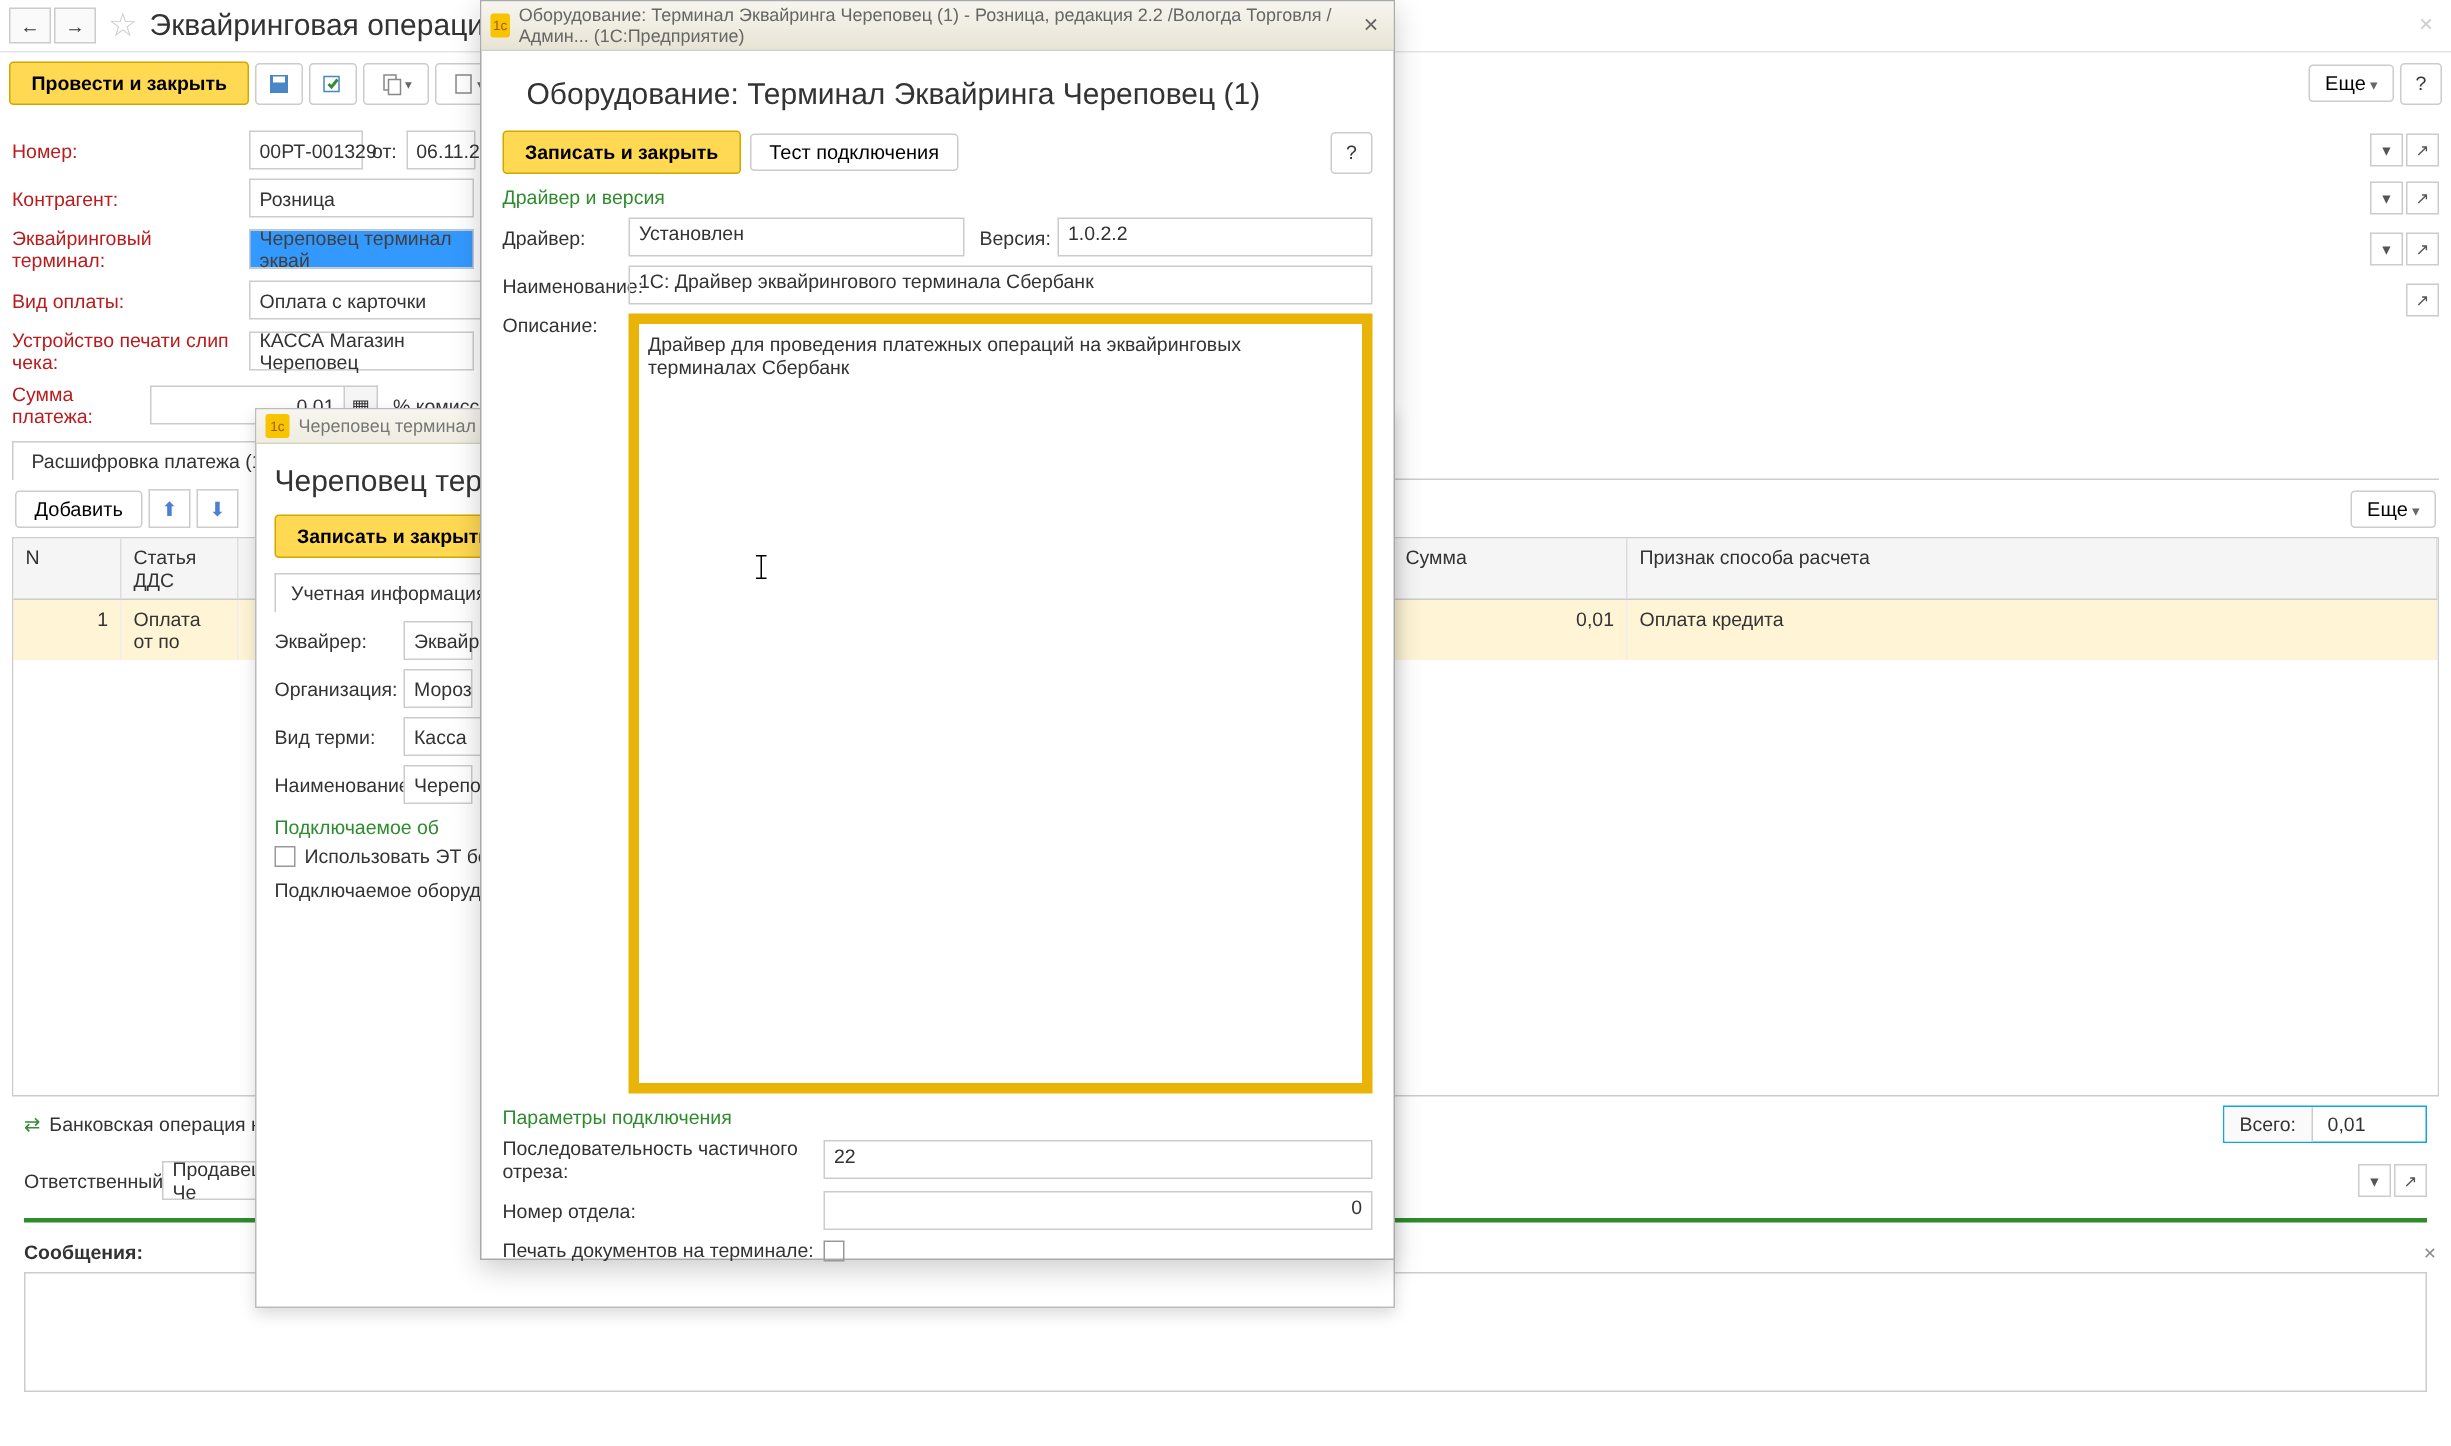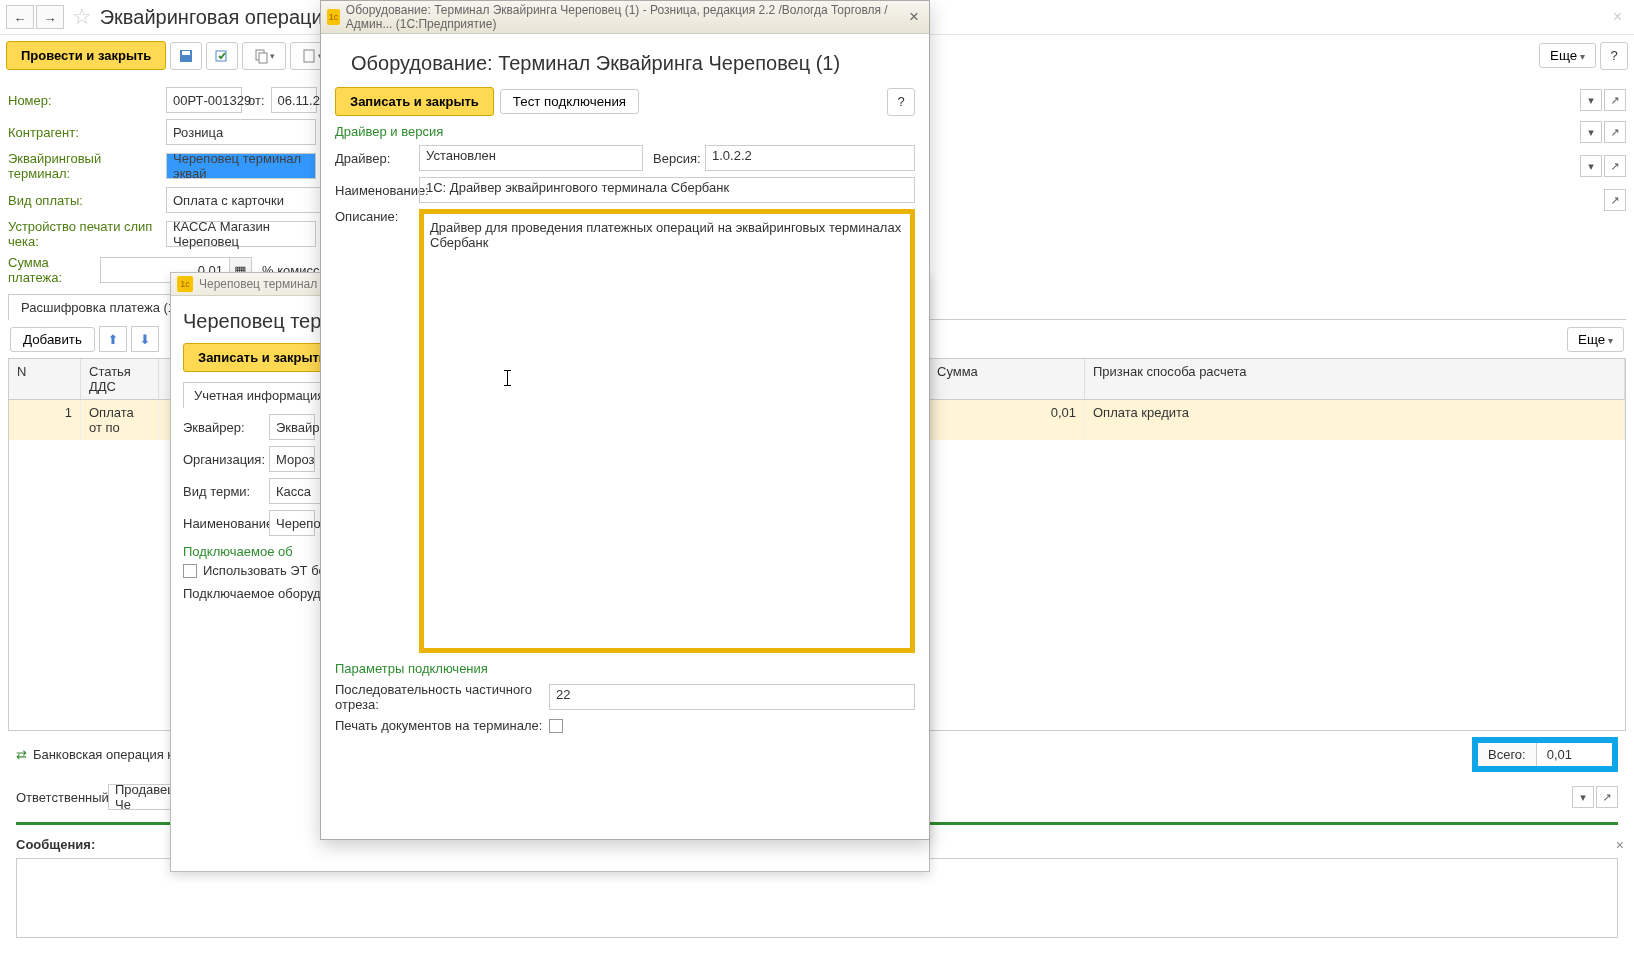--- a/index.html
+++ b/index.html
@@ -18,21 +18,21 @@
 .toolbar{display:flex;align-items:center;padding:6px;gap:4px;border-bottom:1px solid transparent}
 .btn-yellow{background:#ffd952;border:1px solid #d4a600;padding:6px 14px;font-weight:bold;cursor:pointer;border-radius:3px;font-size:13px}
 .btn-tool{border:1px solid #ccc;background:#fff;width:32px;height:28px;display:flex;align-items:center;justify-content:center;cursor:pointer;border-radius:3px}
 .btn-more{border:1px solid #ccc;background:#fff;padding:4px 10px;cursor:pointer;border-radius:3px;position:relative}
 .btn-more:after{content:" ▾";font-size:10px;color:#666}
 .btn-help{border:1px solid #ccc;background:#fff;width:28px;height:28px;border-radius:3px;display:flex;align-items:center;justify-content:center}
 .spacer{flex:1}
 
 .form-area{padding:4px 8px}
 .form-row{display:flex;align-items:center;margin:6px 0}
-.lbl{width:158px;color:#4d7c0f}
+.lbl{width:158px;color:#b91c1c}
 .input{border:1px solid #ccc;background:#fff;height:26px;padding:2px 6px;display:flex;align-items:center}
 .input-sel{background:#3399ff;color:#404040}
 .num-right{text-align:right}
 .inp-suffix{border:1px solid #ccc;border-left:0;background:#f5f5f5;width:22px;height:26px;display:flex;align-items:center;justify-content:center}
 .field-trail{display:flex;align-items:center;margin-left:auto;gap:2px}
 .trail-btn{border:1px solid #ccc;background:#fff;width:22px;height:22px;display:flex;align-items:center;justify-content:center;font-size:11px;color:#555}
 
 .tabs{display:flex;border-bottom:1px solid #ccc;margin-top:8px}
 .tab{border:1px solid #ccc;border-bottom:0;padding:5px 12px;background:#fff;position:relative;top:1px}
 .tab-toolbar{display:flex;padding:6px 2px;gap:4px;align-items:center}
@@ -40,21 +40,21 @@
 .arrow-btn{border:1px solid #ccc;background:#fff;width:28px;height:26px;display:flex;align-items:center;justify-content:center;color:#4a7fd1}
 .grid{border:1px solid #ccc}
 .grid-head{display:flex;background:#f5f5f5;border-bottom:1px solid #ccc}
 .gh{border-right:1px solid #ddd;padding:5px 8px;font-size:13px}
 .grid-row{display:flex;background:#fff5d6}
 .gc{border-right:1px solid #eee;padding:5px 8px}
 .grid-body{height:290px;background:#fff}
 
 .bank-row{display:flex;align-items:center;padding:6px 8px;color:#333}
 .bank-icon{color:#3a8a3a;margin-right:6px}
-.total-box{margin-left:auto;border:6px solid #0ea5e9;display:flex;align-items:center}
+.total-box{margin-left:auto;border:1px solid #0ea5e9;display:flex;align-items:center}
 .total-lbl{padding:4px 10px;border-right:1px solid #ccc;background:#fafafa}
 .total-val{padding:4px 40px 4px 10px}
 
 .resp-row{display:flex;align-items:center;padding:6px 8px}
 .green-bar{height:3px;background:#2e8b2e;margin:6px 8px}
 .msgs-lbl{padding:6px 8px;font-weight:bold}
 .msgs-box{border:1px solid #ccc;height:80px;margin:0 8px}
 .msgs-close{position:absolute;right:10px;color:#888;font-size:14px}
 
 
@@ -68,21 +68,21 @@
 .chkrow{display:flex;align-items:center;margin:4px 0}
 .chk{width:14px;height:14px;border:1px solid #999;margin-right:6px}
 
 
 .win3{position:absolute;left:320px;top:0;width:610px;height:840px;background:#fff;border:1px solid #aaa;box-shadow:0 6px 18px rgba(0,0,0,.2)}
 .win3-titlebar{background:linear-gradient(#f7f5ef,#e8e4d4);display:flex;align-items:center;padding:2px 6px;font-size:12px;color:#666;border-bottom:1px solid #ccc}
 .win3-close{margin-left:auto;font-size:17px;color:#666;padding:0 4px;cursor:pointer}
 .win3-body{padding:8px 14px}
 .win3-title{font-size:20px;margin:10px 0 12px 16px}
 .wtoolbar{display:flex;align-items:center;gap:6px}
-.desc-box{border:5px solid #eab308;height:444px;padding:6px;font-size:13px}
+.desc-box{border:7px solid #eab308;height:520px;padding:6px;font-size:13px}
 .param-row{display:flex;align-items:center;margin:6px 0}
 .param-lbl{width:214px}
 .y-input{border:1px solid #f8c300;background:#fffef0;height:26px;padding:2px 4px;display:flex;align-items:center;flex:1}
 .y-sel{background:#3399ff;color:#fff;padding:0 2px}
 .n-input{border:1px solid #ccc;height:26px;padding:2px 6px;flex:1;text-align:right}
 .t-input{border:1px solid #ccc;height:26px;padding:2px 6px;flex:1}
 .ibeam{position:absolute;left:507px;top:370px;width:1px;height:16px;background:#000}
 .ibeam:before,.ibeam:after{content:"";position:absolute;width:7px;height:1px;background:#000;left:-3px}
 .ibeam:before{top:0}.ibeam:after{bottom:0}
 svg{display:block}
@@ -300,20 +300,24 @@
         <div style="width:84px">Описание:</div>
         <div class="desc-box" style="flex:1">Драйвер для проведения платежных операций на эквайринговых терминалах Сбербанк</div>
       </div>
 
       <div class="sec-lbl">Параметры подключения</div>
       <div class="param-row">
         <div class="param-lbl">Последовательность частичного отреза:</div>
         <div class="t-input">22</div>
       </div>
       <div class="param-row">
+        <div class="param-lbl">Номер отдела:</div>
+        <div class="n-input">0</div>
+      </div>
+      <div class="param-row">
         <div class="param-lbl">Печать документов на терминале:</div>
         <div class="chk"></div>
       </div>
     </div>
   </div>
 
   <div class="ibeam"></div>
 
 </div>
 

